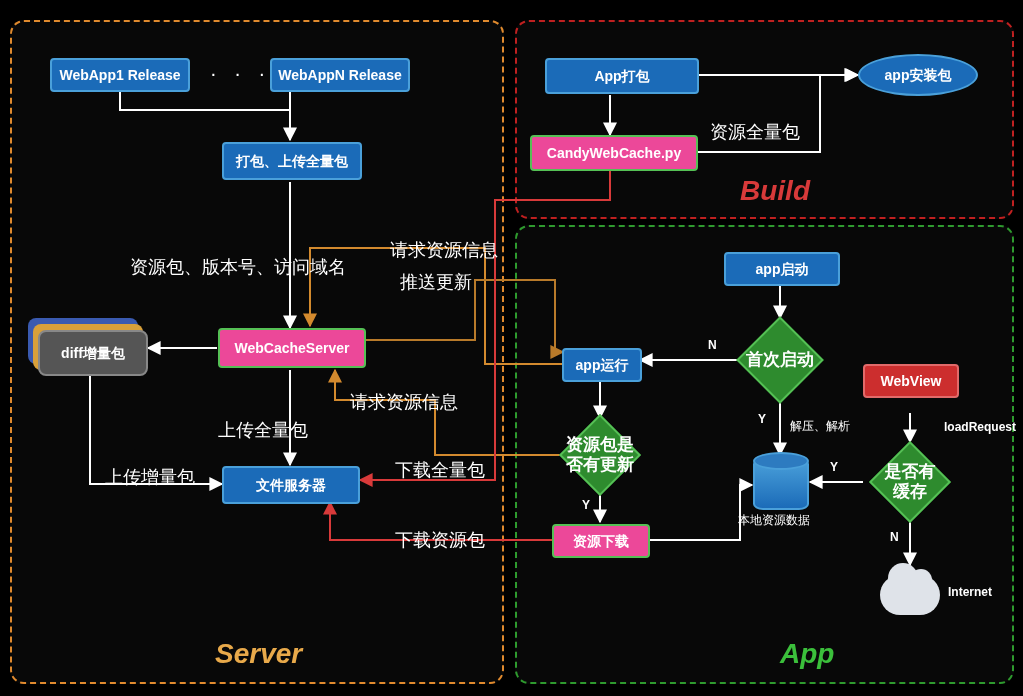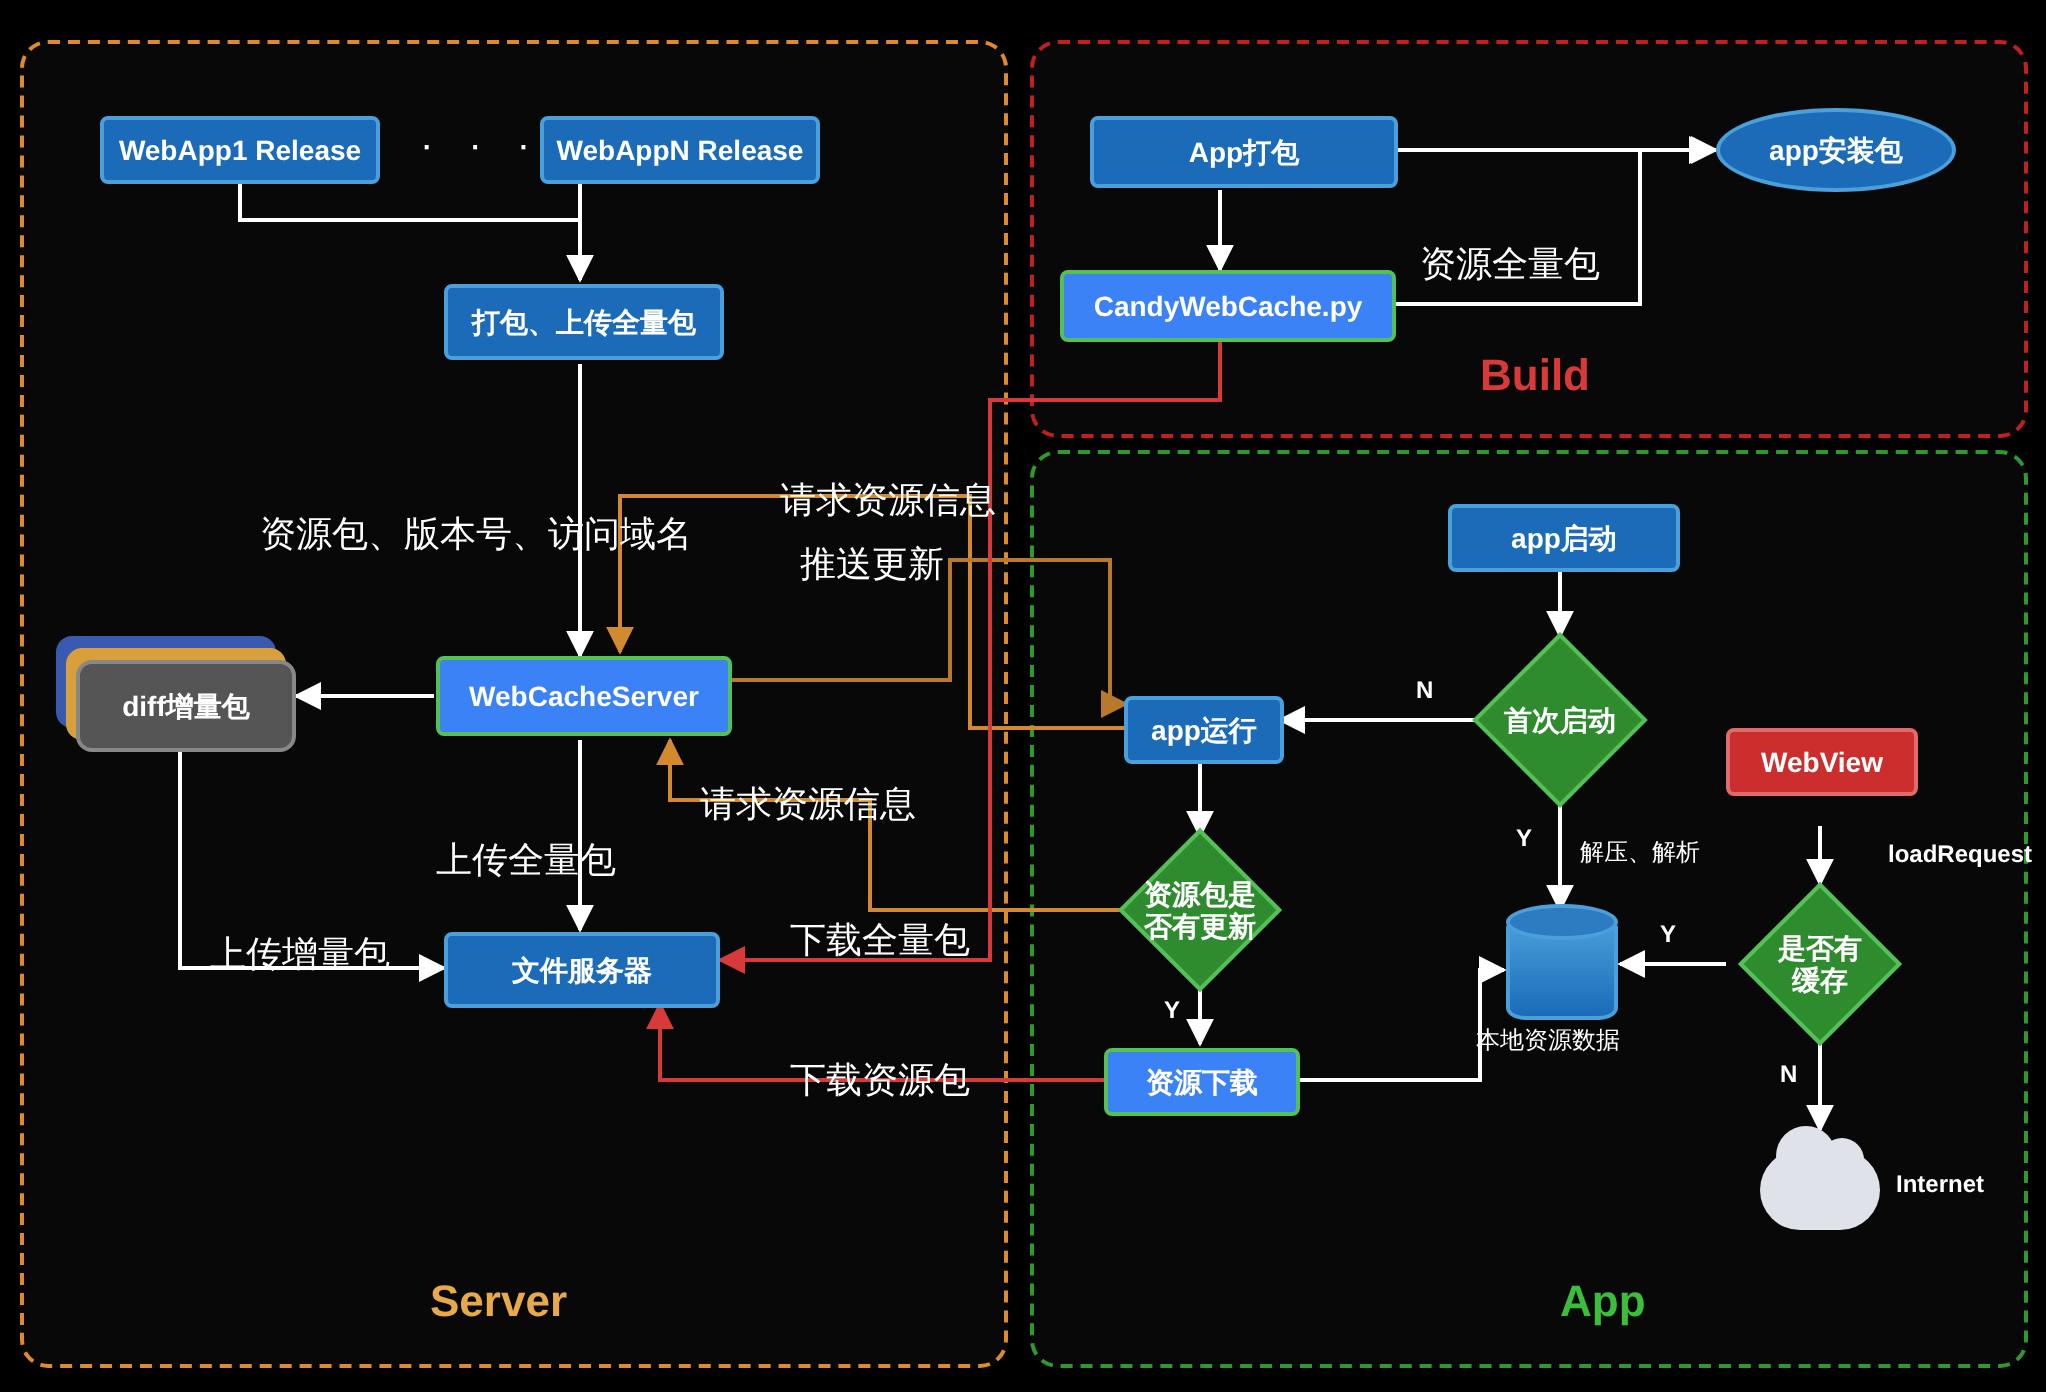--- a/index.html
+++ b/index.html
@@ -15,62 +15,63 @@
   .panel {
     position: absolute;
     border-radius: 14px;
     background: #080808;
   }
   .panel-server { border: 2px dashed #e08a2e; }
   .panel-build  { border: 2px dashed #c02020; }
   .panel-app    { border: 2px dashed #2e9a2e; }
   .panel-label {
     position: absolute;
-    font-size: 22px;
+    font-size: 28px;
     font-weight: bold;
+    font-style: italic;
   }
   .panel-label.server { color: #e8a94a; }
   .panel-label.build  { color: #d83a3a; }
   .panel-label.app    { color: #3bbf3b; }
 
   .node {
     position: absolute;
     box-sizing: border-box;
     text-align: center;
     display: flex;
     align-items: center;
     justify-content: center;
     color: #fff;
     font-size: 14px;
     font-weight: bold;
     border-radius: 4px;
     padding: 2px 6px;
     line-height: 1.15;
   }
   .node.blue  { background: #1b6bb8; border: 2px solid #4aa0da; }
-  .node.green { background: #3b82f6; border: 2px solid #55c055; }
+  .node.green { background: #ec4899; border: 2px solid #55c055; }
   .node.red   { background: #cc2e2e; border: 2px solid #e26a6a; }
   .node.grey  { background: #555; border: 2px solid #888; }
   .node.ellipse { border-radius: 50% / 50%; }
 
   .diamond {
     position: absolute;
   }
   .diamond > .shape {
     position: absolute;
     left: 50%; top: 50%;
     background: #2e8b2e;
     border: 2px solid #55c055;
   }
   .diamond > .lbl {
     position: absolute;
     left: 50%; top: 50%;
     transform: translate(-50%, -50%);
     color: #fff;
-    font-size: 14px;
+    font-size: 17px;
     font-weight: bold;
     text-align: center;
     line-height: 1.15;
     white-space: nowrap;
   }
 
   .stack-back {
     position: absolute;
     border-radius: 8px;
   }

